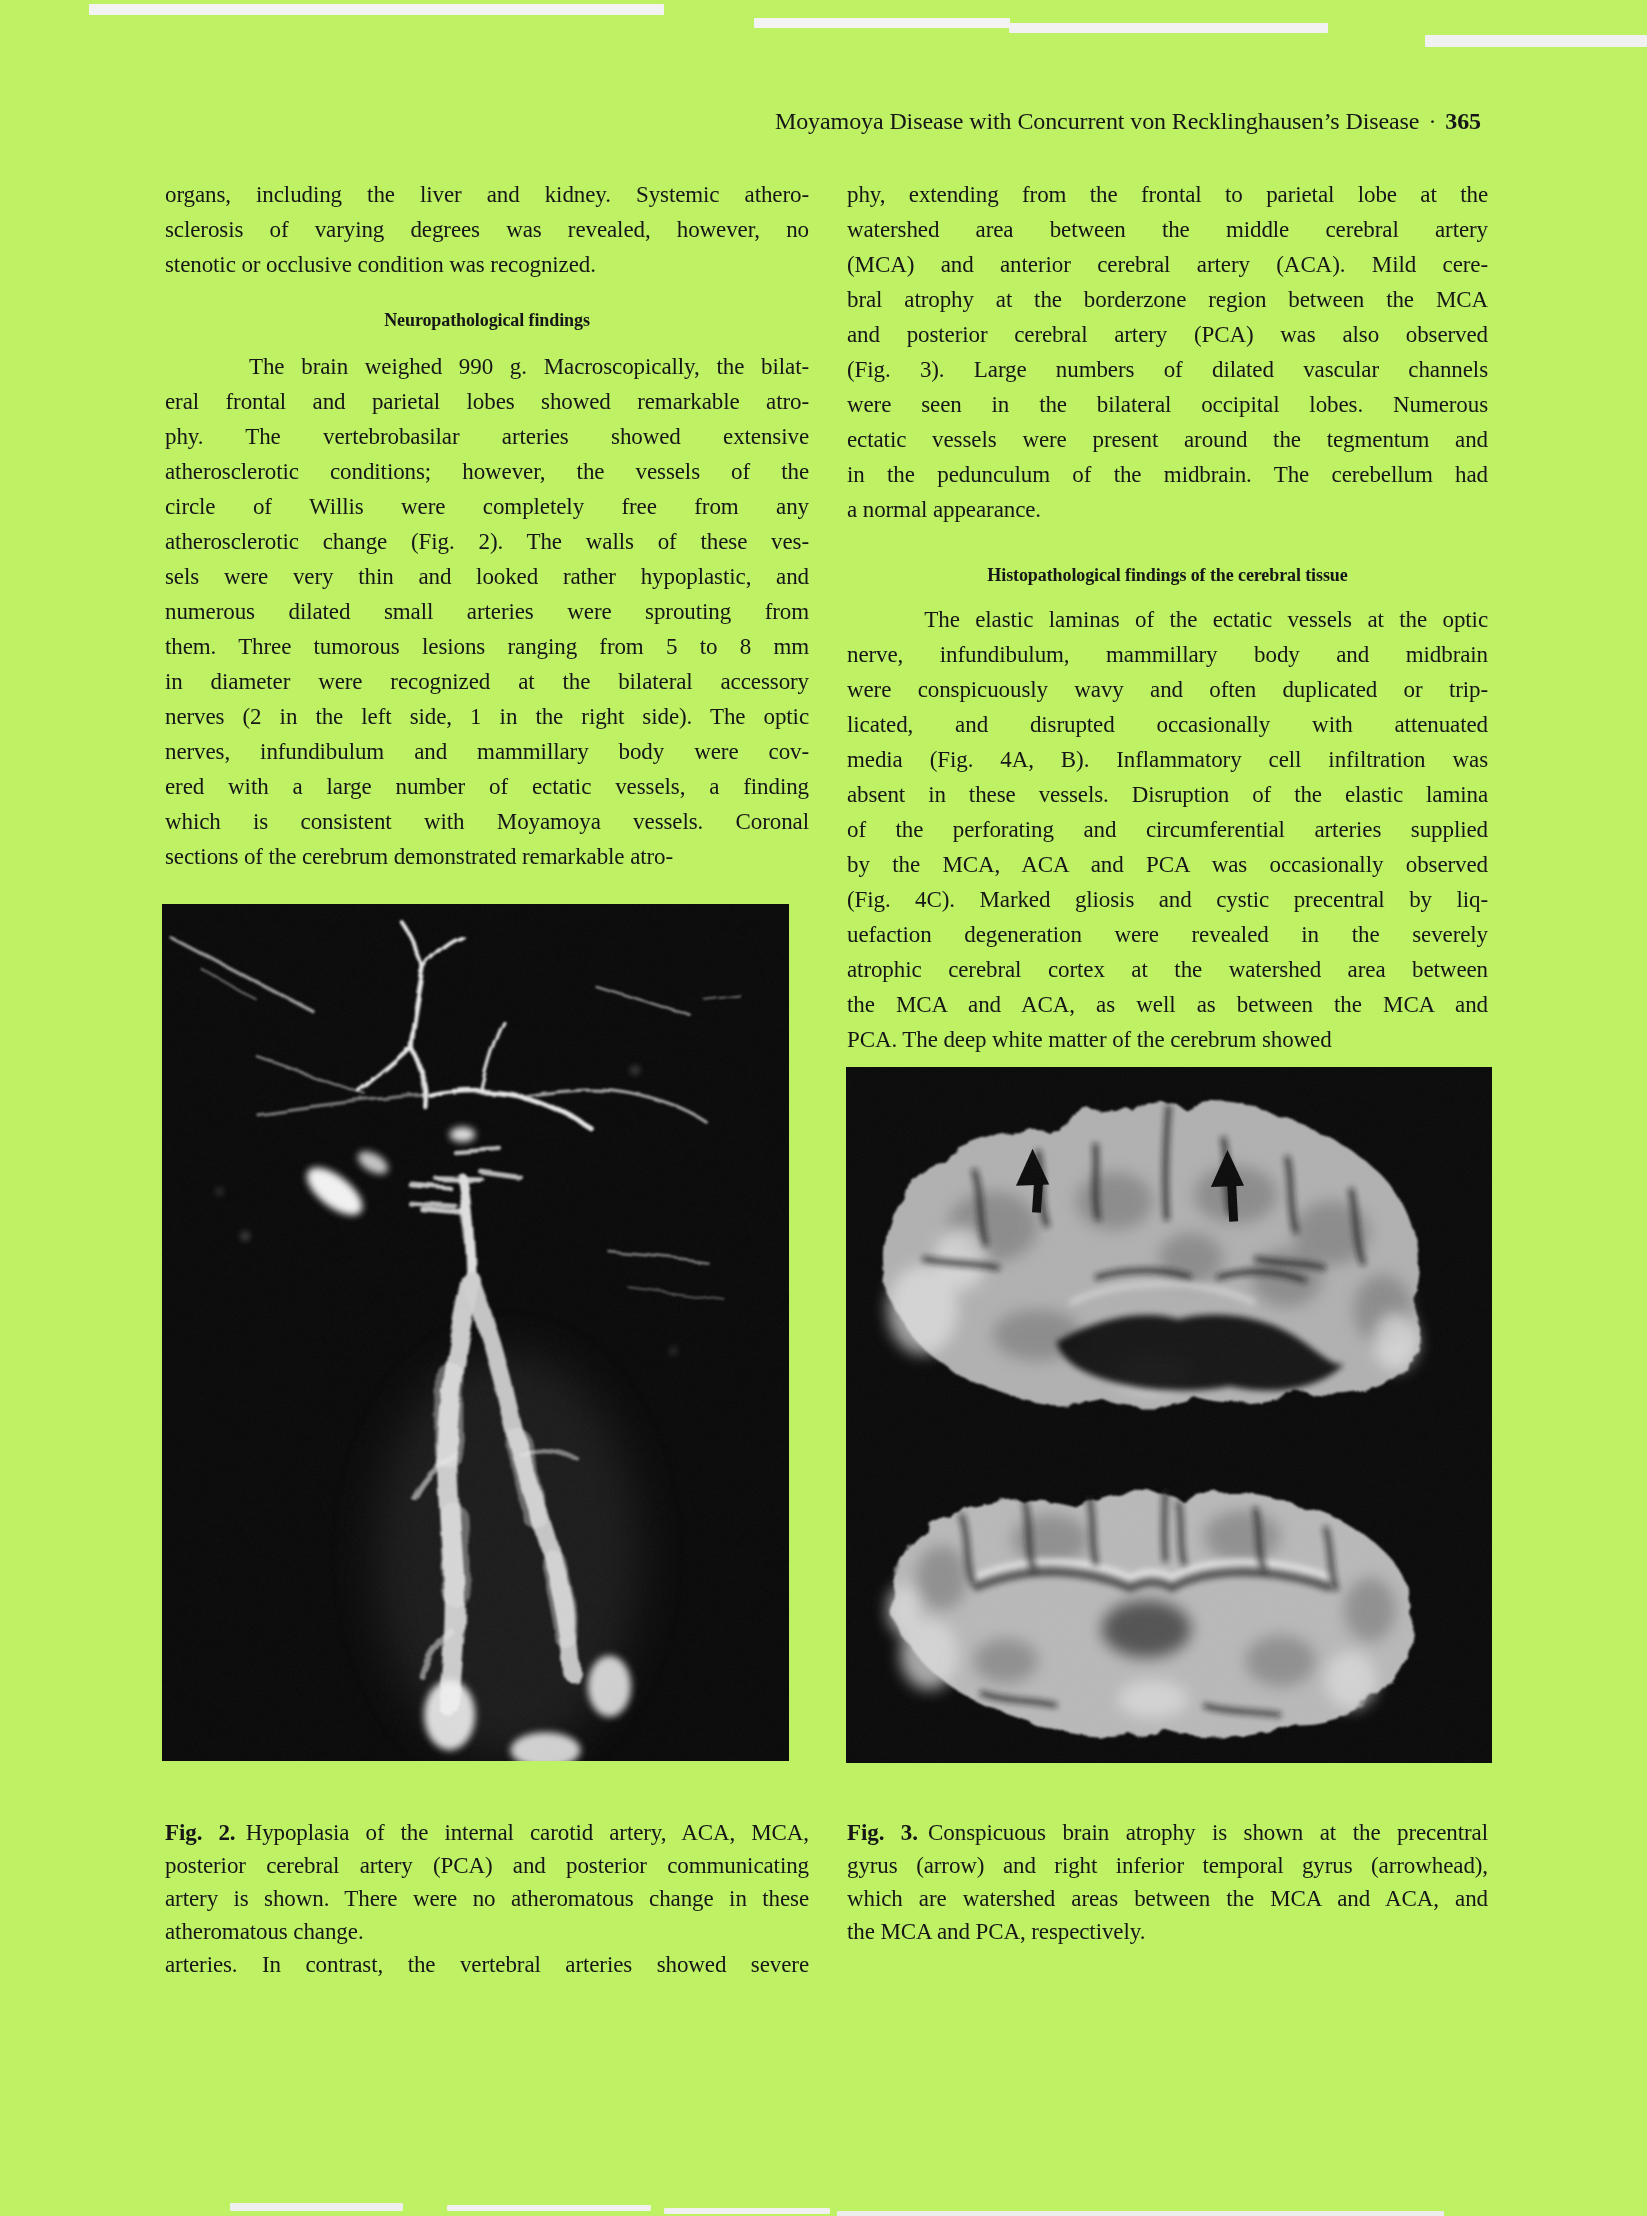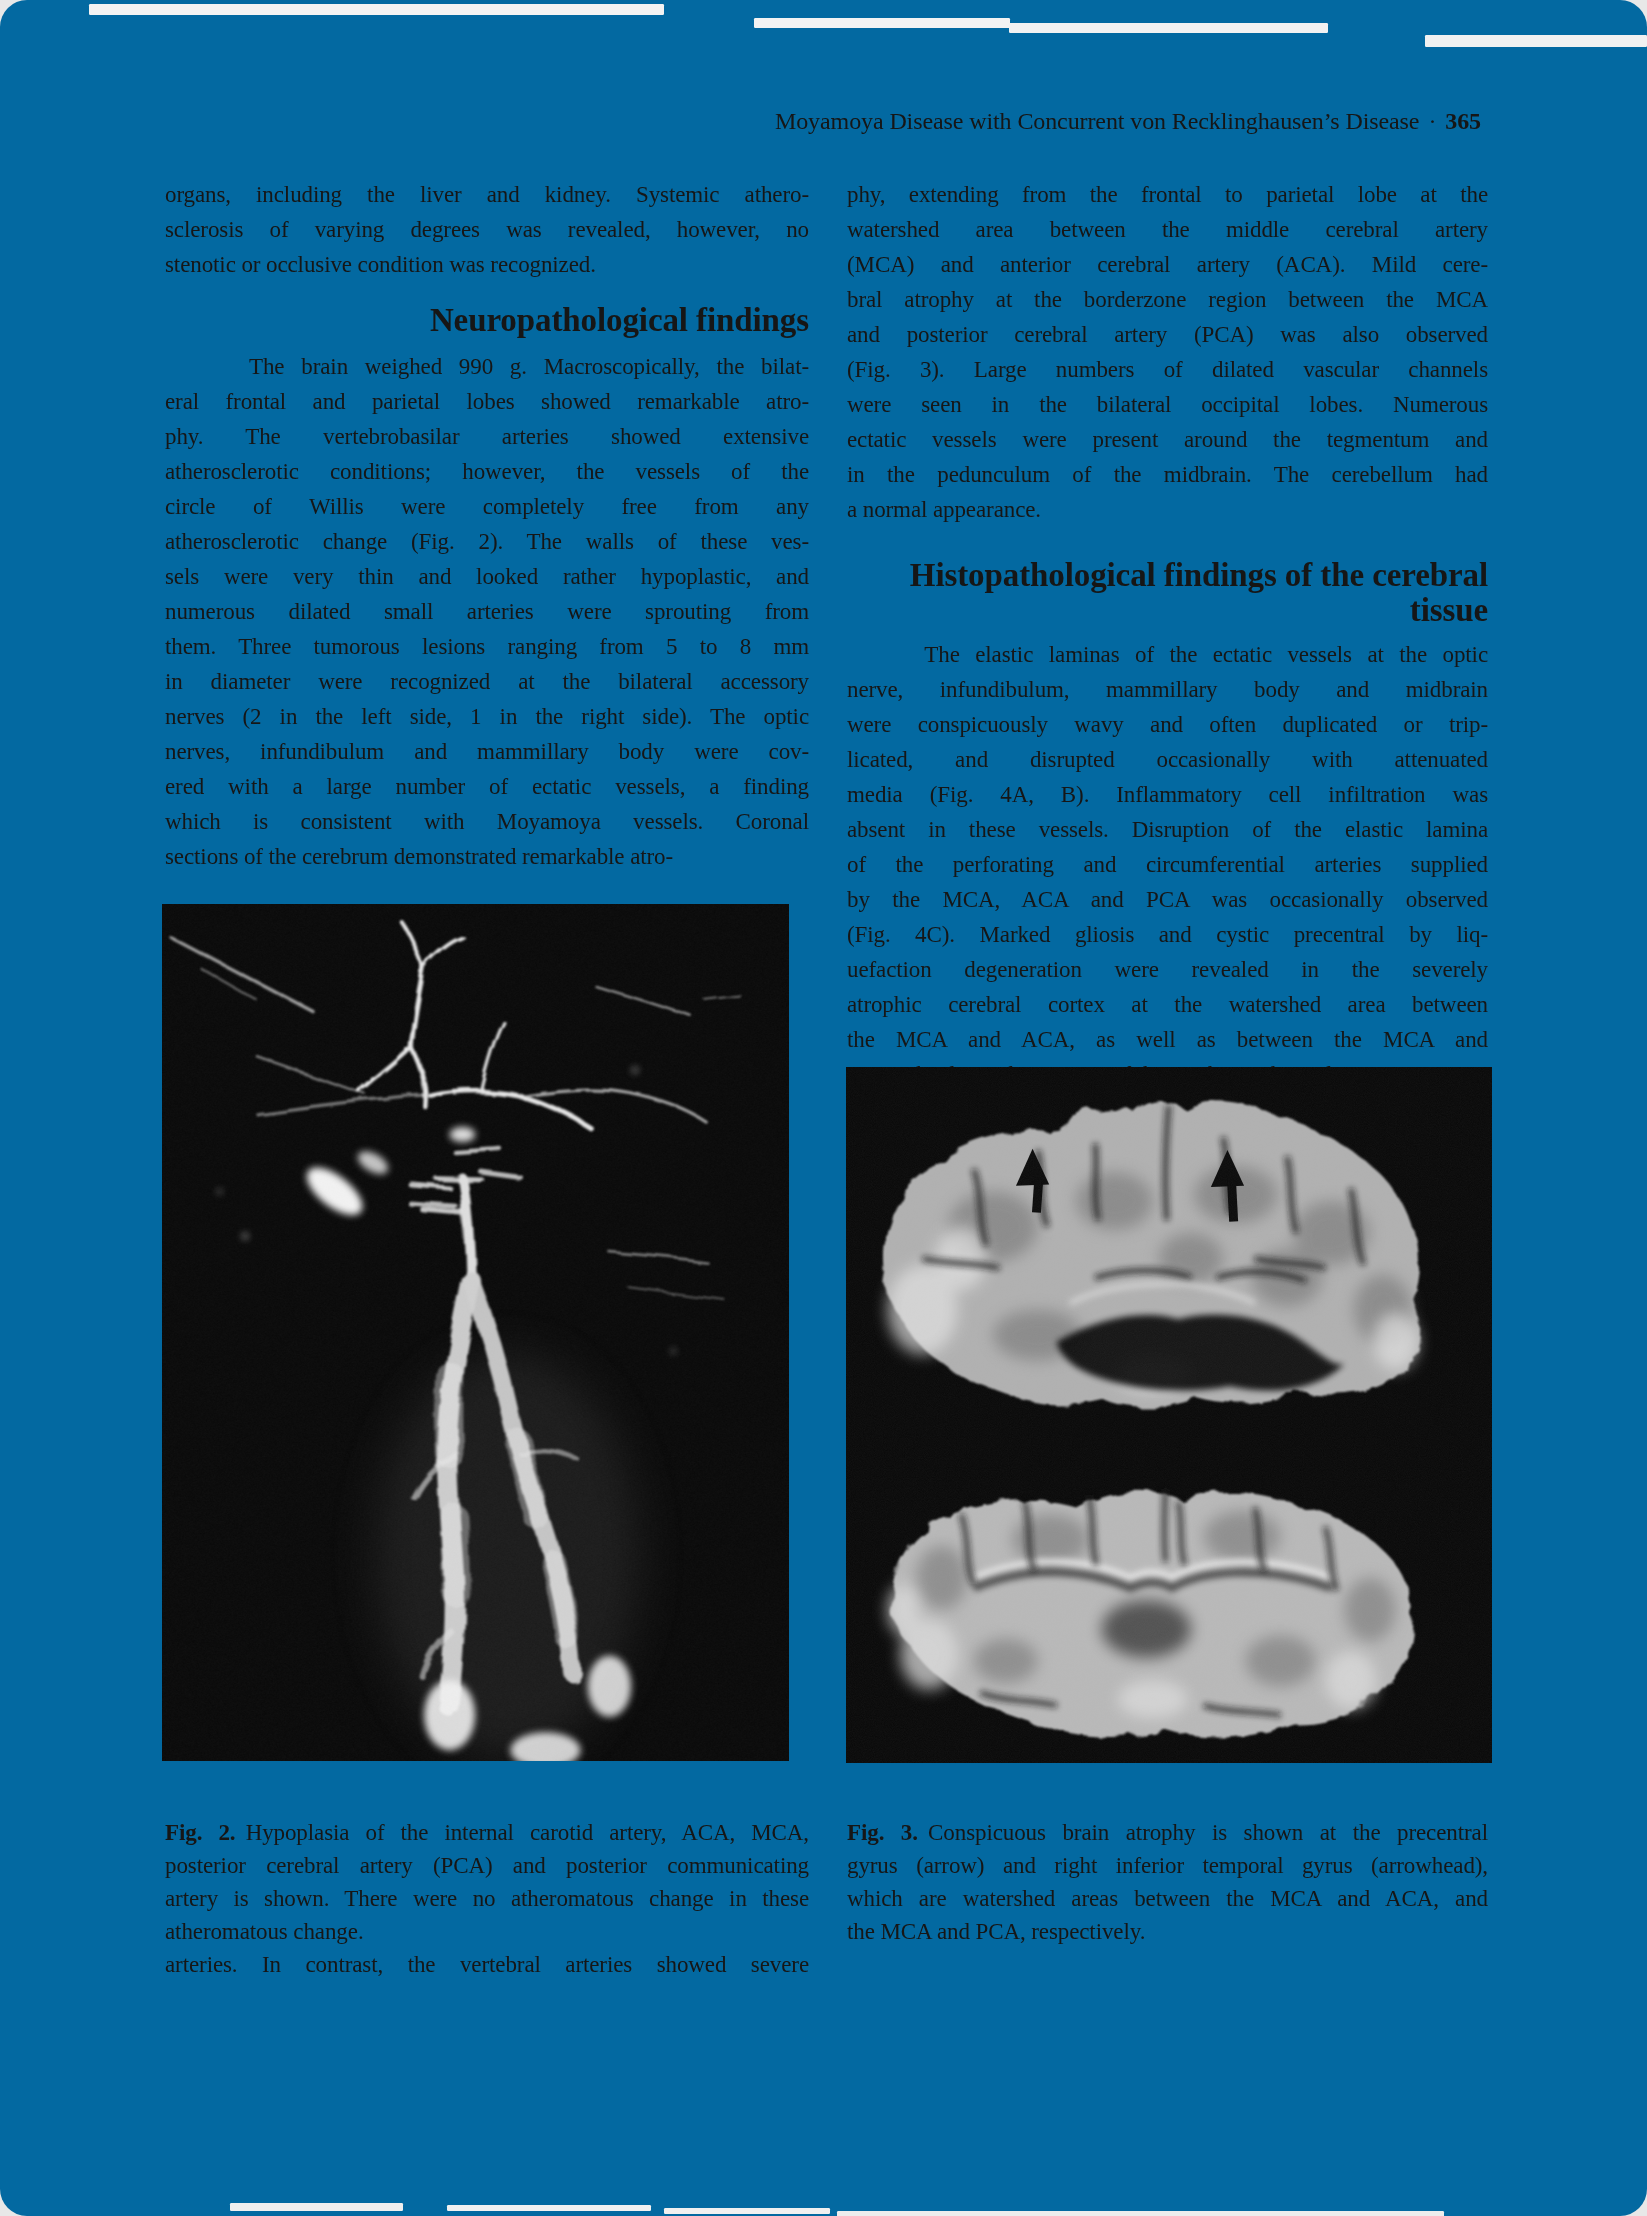--- a/index.html
+++ b/index.html
@@ -1,38 +1,37 @@
 <!DOCTYPE html>
 <html style="font-size:10.2px"><head>
 <meta charset="utf-8">
 <title>Scanned journal page</title>
 <style>
   html,body{margin:0;padding:0;background:#e8e8e8;}
   .page{
     position:relative;width:1647px;height:2216px;overflow:hidden;
-    background:#0369a1;color:#161616;
+    background:#bef264;color:#161616;
     font-family:"Liberation Serif", serif;
     letter-spacing:-0.1px;
-    border-radius:27px;
   }
   
   .running-head{
     position:absolute;top:107px;right:166px;
     font-size:24px;line-height:29px;white-space:nowrap;
   }
   .running-head .sep{margin:0 9px;}
   .running-head .pagenum{font-weight:bold;}
   .col{position:absolute;top:177px;}
   #leftcol{left:165px;width:644px;}
   #rightcol{left:847px;width:641px;}
   .para{font-size:23px;line-height:35px;}
   .line{text-align:justify;text-align-last:justify;}
   .line.last{text-align-last:left;}
   .heading{
-    margin:0;font-size:33px;line-height:35px;font-weight:bold;text-align:right;
+    margin:0;font-size:18px;line-height:35px;font-weight:bold;text-align:center;
   }
   #leftcol .heading{margin-top:21px;margin-bottom:11px;}
   #rightcol .heading{margin-top:31px;margin-bottom:9px;}
   
   .figurebox{position:absolute;background:#080808;}
   #fig2{left:162px;top:904px;width:627px;height:857px;}
   #fig3{left:846px;top:1067px;width:646px;height:696px;}
   .figurebox svg{display:block;width:100%;height:100%;}
   
   .caption{position:absolute;font-size:23px;line-height:33px;}

